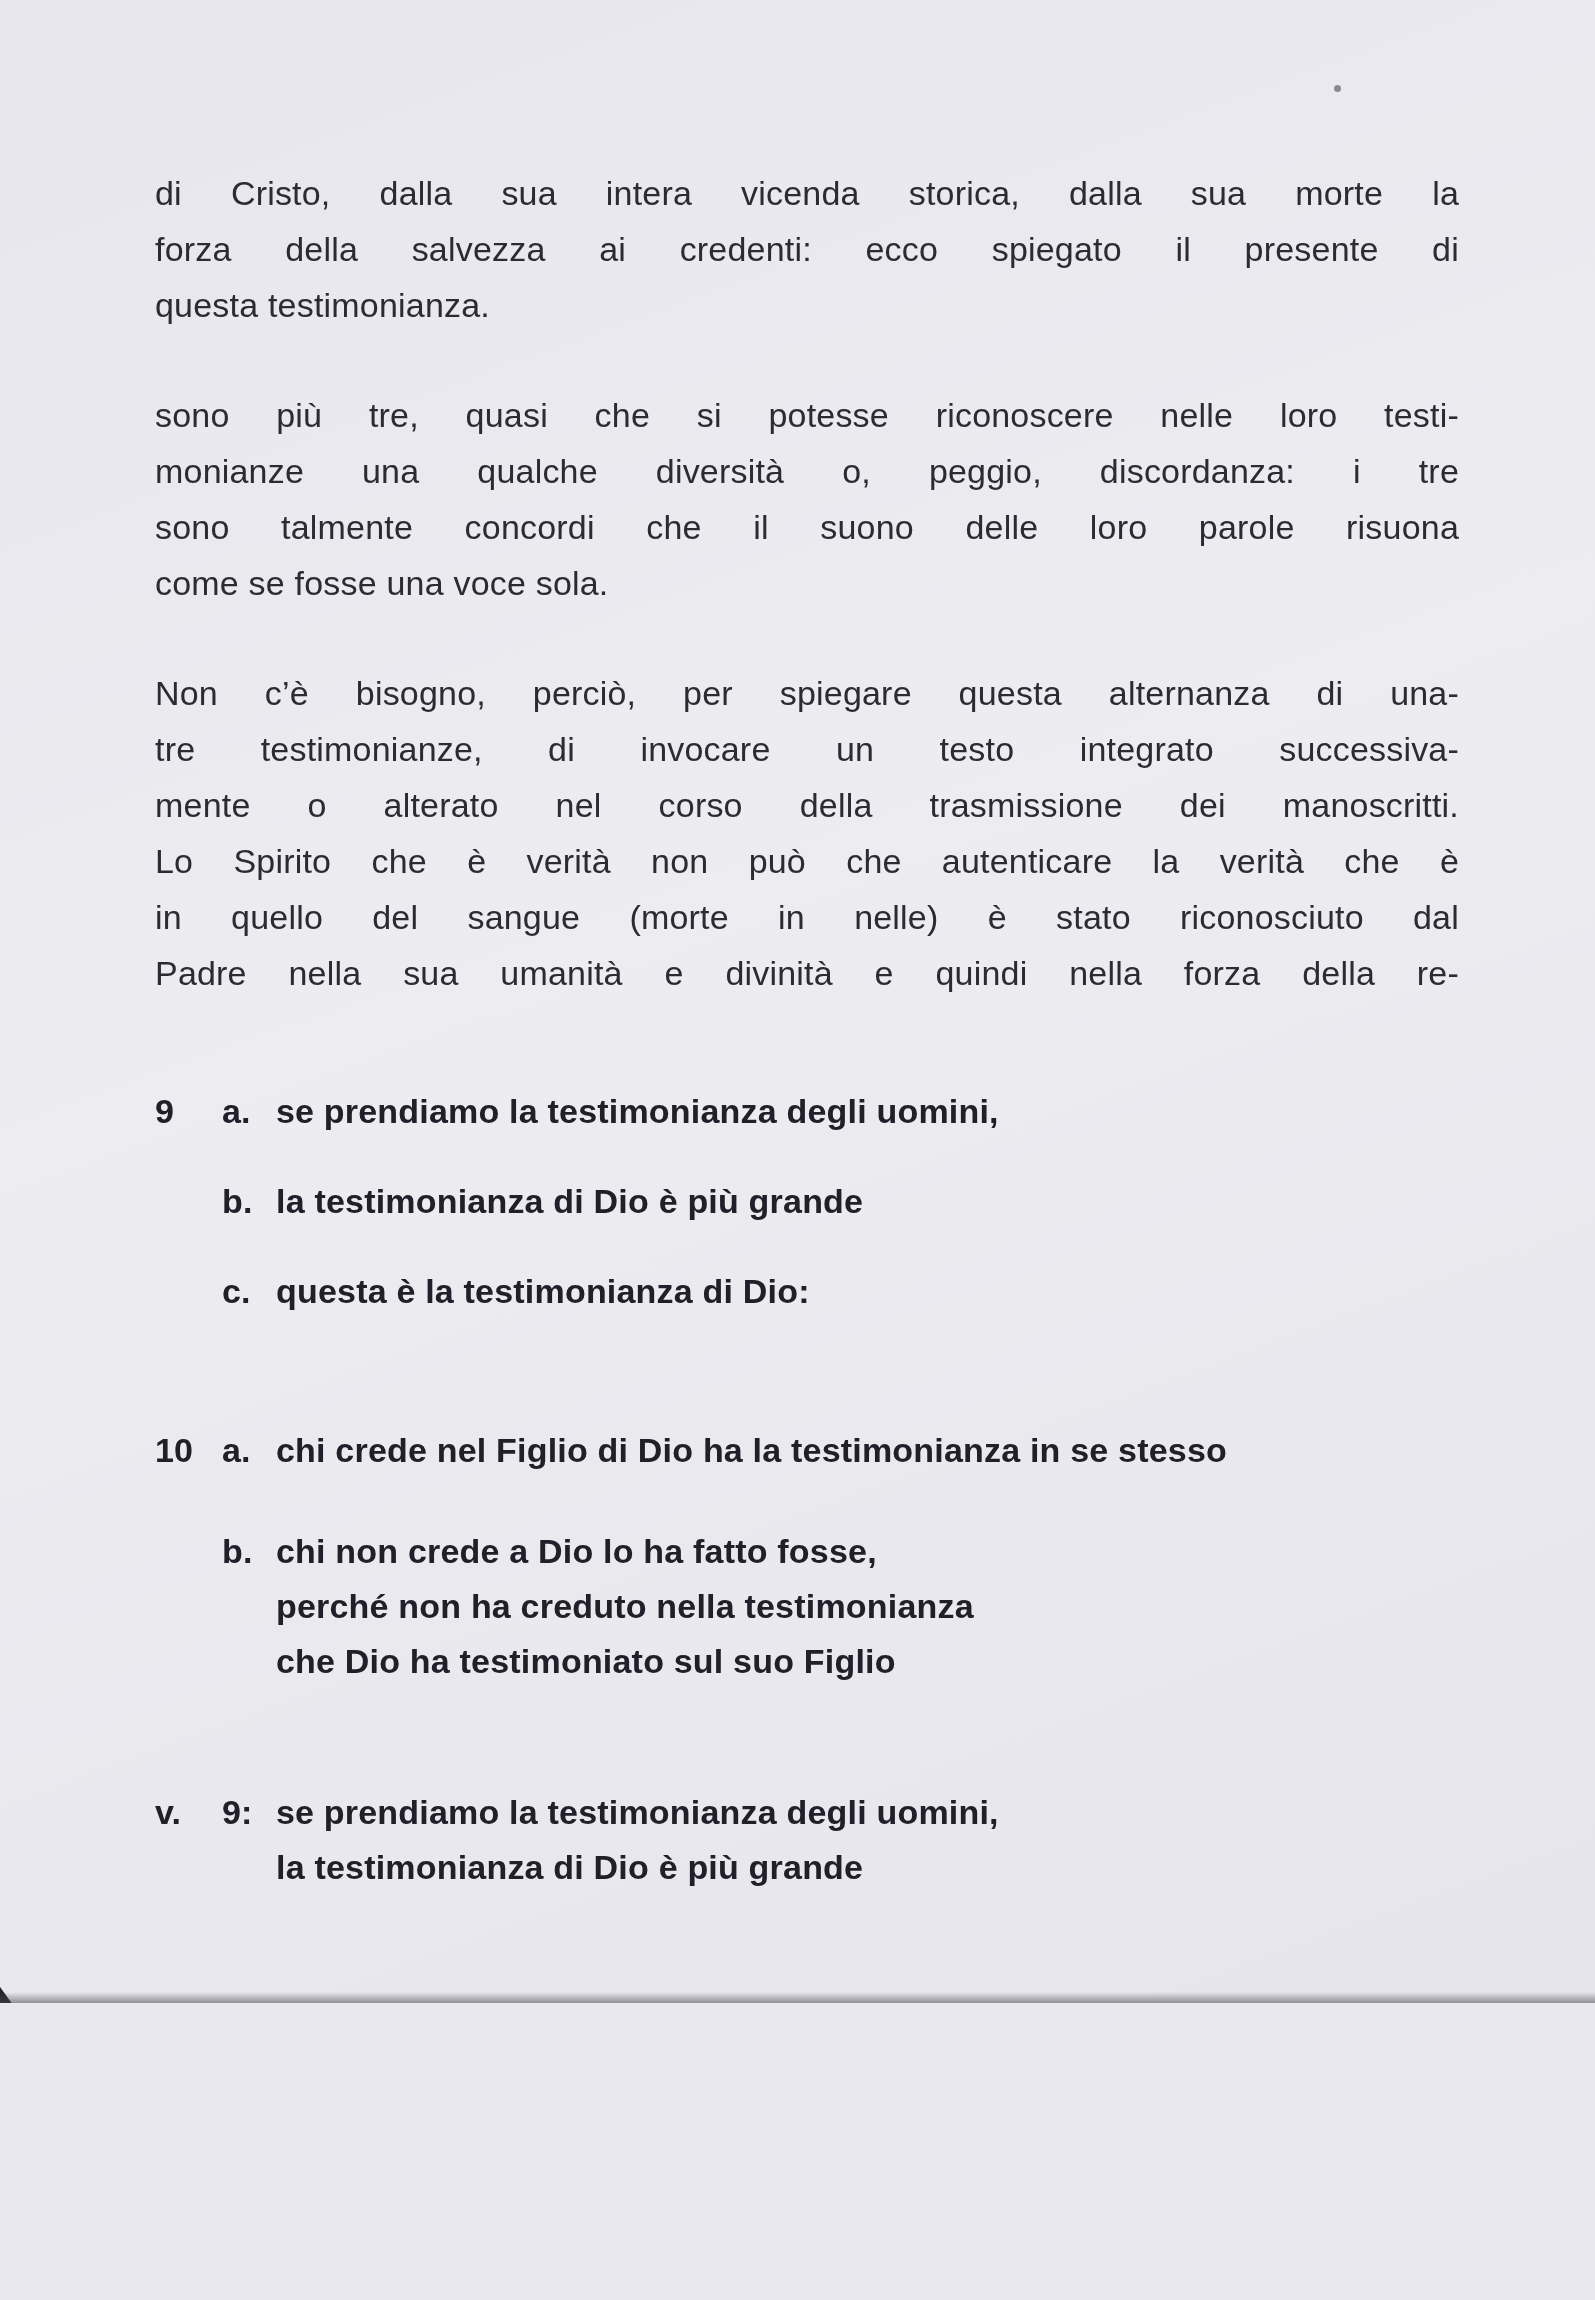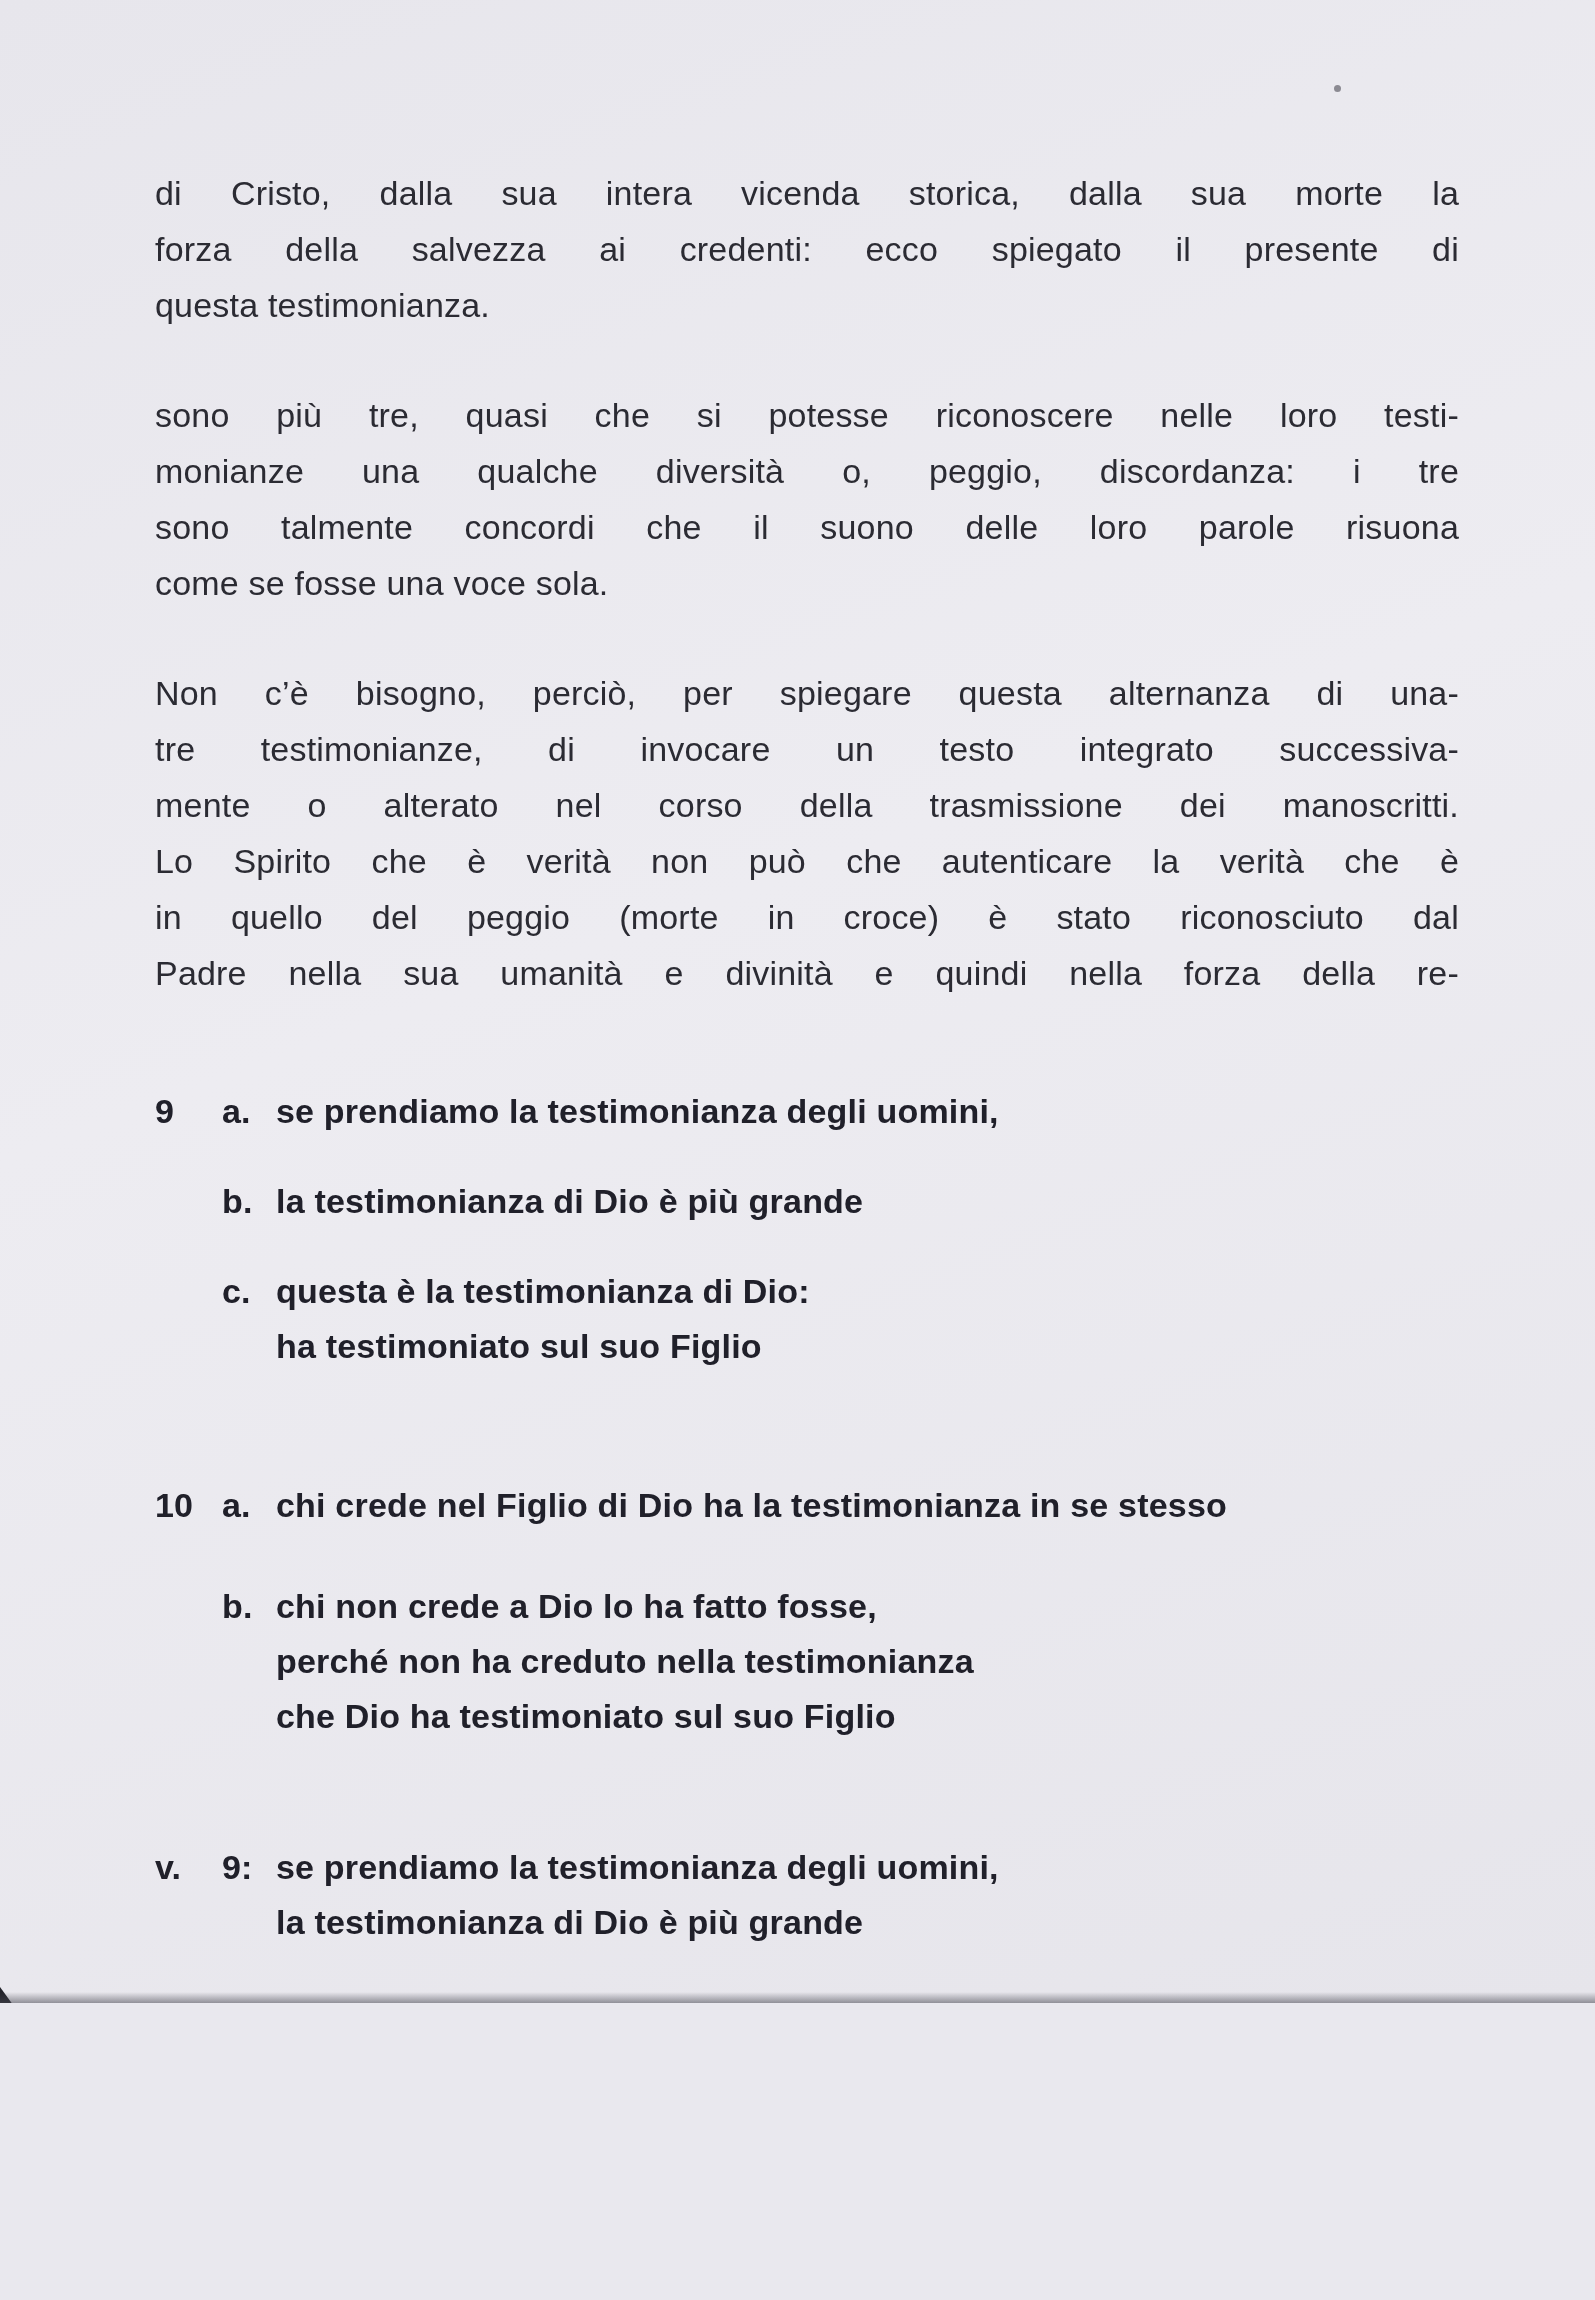--- a/index.html
+++ b/index.html
@@ -121,21 +121,21 @@
       <span class="line j">monianze una qualche diversità o, peggio, discordanza: i tre</span>
       <span class="line j">sono talmente concordi che il suono delle loro parole risuona</span>
       <span class="line">come se fosse una voce sola.</span>
     </p>
 
     <p class="para">
       <span class="line j">Non c’è bisogno, perciò, per spiegare questa alternanza di una-</span>
       <span class="line j">tre testimonianze, di invocare un testo integrato successiva-</span>
       <span class="line j">mente o alterato nel corso della trasmissione dei manoscritti.</span>
       <span class="line j">Lo Spirito che è verità non può che autenticare la verità che è</span>
-      <span class="line j">in quello del peggio (morte in croce) è stato riconosciuto dal</span>
+      <span class="line j">in quello del sangue (morte in nelle) è stato riconosciuto dal</span>
       <span class="line j">Padre nella sua umanità e divinità e quindi nella forza della re-</span>
     </p>
 
     <div class="verse first">
       <span class="vnum">9</span>
       <span class="vlabel">a.</span>
       <div class="vtext">
         <div class="vline">se prendiamo la testimonianza degli uomini,</div>
       </div>
     </div>
@@ -146,21 +146,20 @@
       <div class="vtext">
         <div class="vline">la testimonianza di Dio è più grande</div>
       </div>
     </div>
 
     <div class="verse">
       <span class="vnum"></span>
       <span class="vlabel">c.</span>
       <div class="vtext">
         <div class="vline">questa è la testimonianza di Dio:</div>
-        <div class="vline">ha testimoniato sul suo Figlio</div>
       </div>
     </div>
 
     <div class="verse g-start">
       <span class="vnum">10</span>
       <span class="vlabel">a.</span>
       <div class="vtext">
         <div class="vline">chi crede nel Figlio di Dio ha la testimonianza in se stesso</div>
       </div>
     </div>

